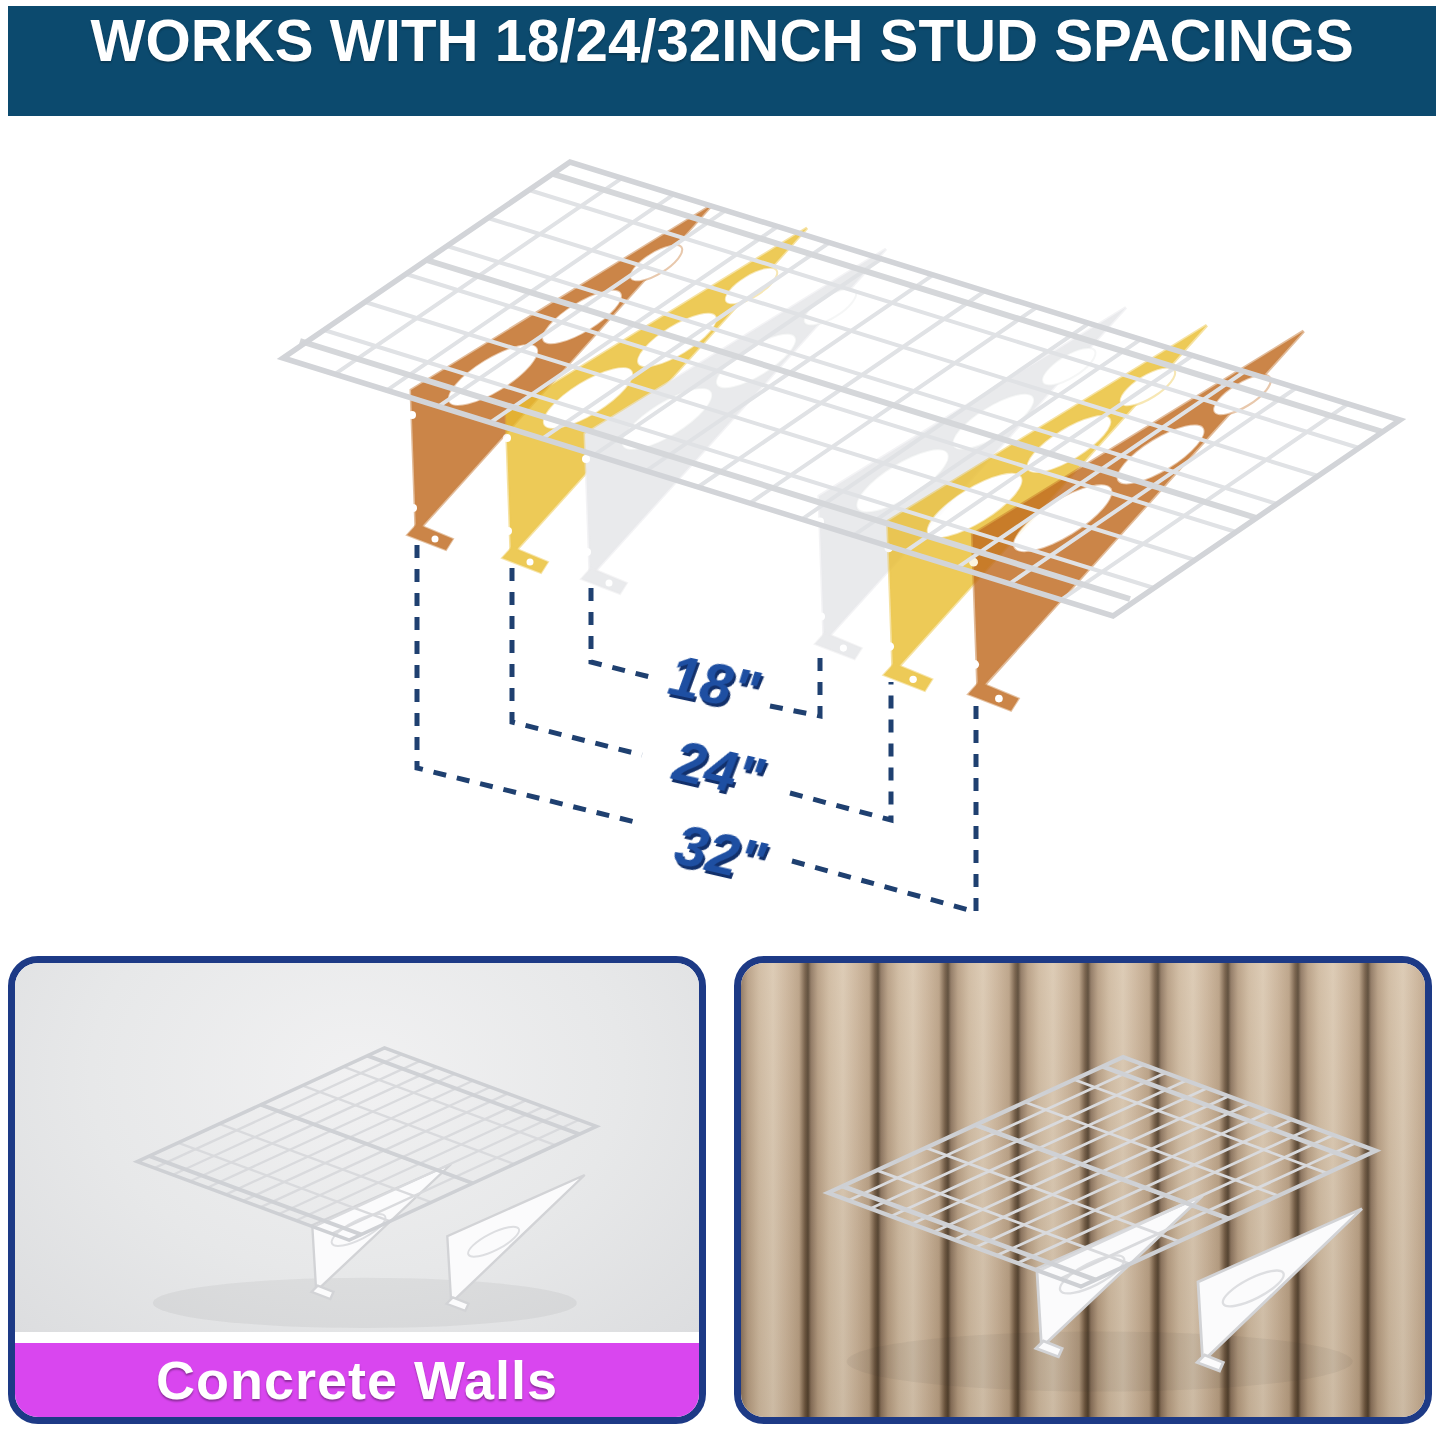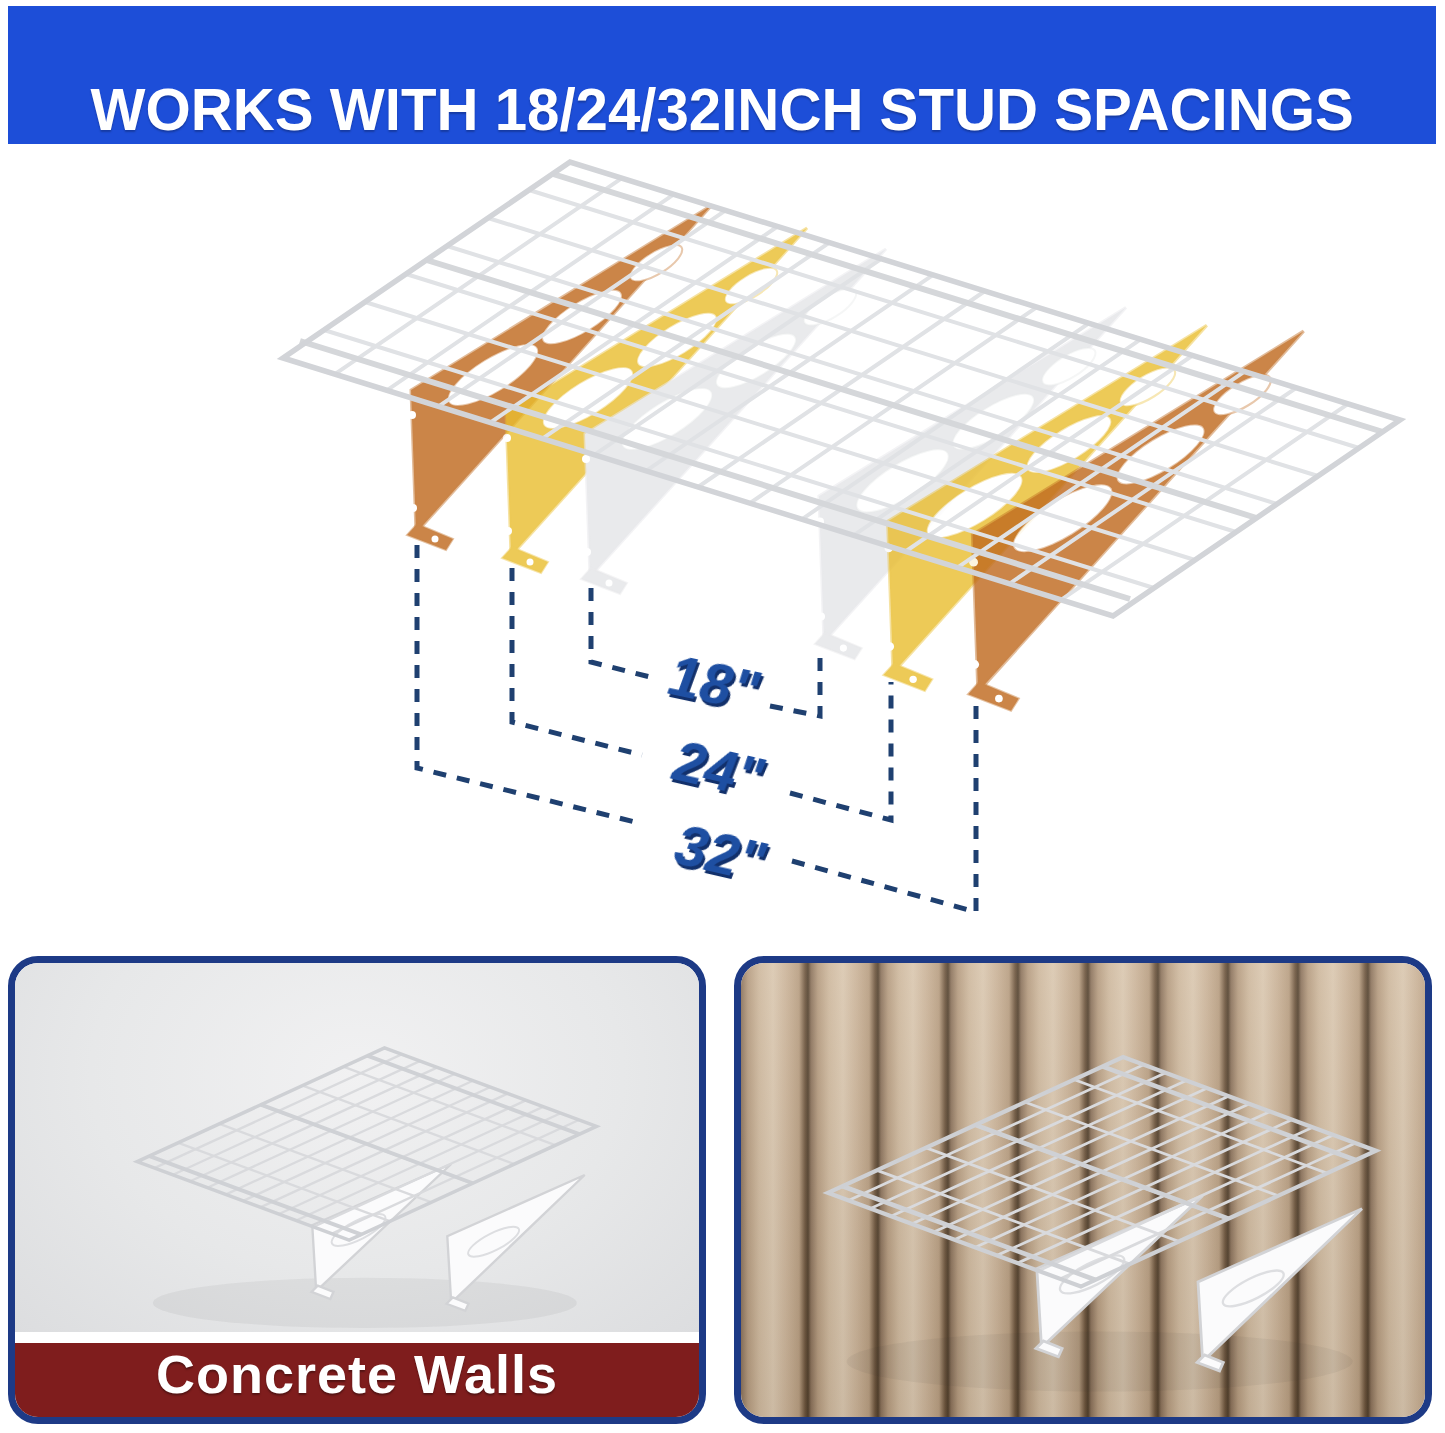--- a/index.html
+++ b/index.html
@@ -1,41 +1,41 @@
 <!DOCTYPE html>
 <html><head>
 <meta charset="utf-8">
 <style>
   html,body{margin:0;padding:0;background:#ffffff;}
   .page{position:relative;width:1445px;height:1433px;background:#fff;overflow:hidden;
         font-family:"Liberation Sans", sans-serif;}
   
-  .banner{position:absolute;left:8px;top:6px;right:9px;height:138px;background:#1d4ed8;
-          display:flex;align-items:flex-end;justify-content:center;}
+  .banner{position:absolute;left:8px;top:6px;right:9px;height:110px;background:#0c4a6e;
+          display:flex;align-items:flex-start;justify-content:center;}
   .banner-text{color:#ffffff;font-size:60px;font-weight:700;letter-spacing:0px;
                transform:scaleX(.97);white-space:nowrap;
                text-shadow:0 2px 2px rgba(0,0,0,.25);}
   
   .diagram{position:absolute;left:0;top:120px;width:1445px;height:835px;}
   .dim-label{font-family:"Liberation Sans",sans-serif;font-weight:700;font-size:57px;
              fill:#1e4fa2;filter:drop-shadow(3px 3px 0 #12306b);}
   
   .panels{position:absolute;left:8px;top:956px;width:1424px;height:468px;
           display:flex;gap:28px;}
   .panel{position:relative;flex:1 1 50%;border:7px solid #1d3a86;border-radius:30px;
          overflow:hidden;background:#fff;display:flex;flex-direction:column;}
   .panel-body{flex:1 1 auto;position:relative;}
   .panel-body.concrete{background:radial-gradient(ellipse at 50% 30%, #f1f1f2 0%, #e7e8e9 55%, #dcdddf 100%);}
   .panel-body.wood{background:
       linear-gradient(180deg, rgba(255,255,255,.10) 0%, rgba(0,0,0,.06) 100%),
       repeating-linear-gradient(90deg,
         #8a715a 0px, #b49a7e 7px, #cdb79c 18px, #d9c6ae 32px,
         #c9b196 46px, #b79d80 58px, #6d553d 64px, #52402c 67px, #8a715a 70px);}
   .panel-body svg{position:absolute;left:0;top:0;width:100%;height:100%;}
-  .caption{flex:0 0 74px;background:#7f1d1d;display:flex;align-items:flex-start;justify-content:center;margin-top:11px;}
+  .caption{flex:0 0 74px;background:#d946ef;display:flex;align-items:center;justify-content:center;margin-top:11px;}
   .caption-text{color:#fff;font-size:54px;font-weight:700;letter-spacing:1px;
                 text-shadow:0 2px 2px rgba(0,0,0,.35);}
 </style>
 </head>
 <body>
 
 <div class="page">
 
   <div class="banner">
     <span class="banner-text">WORKS WITH 18/24/32INCH STUD SPACINGS</span>

